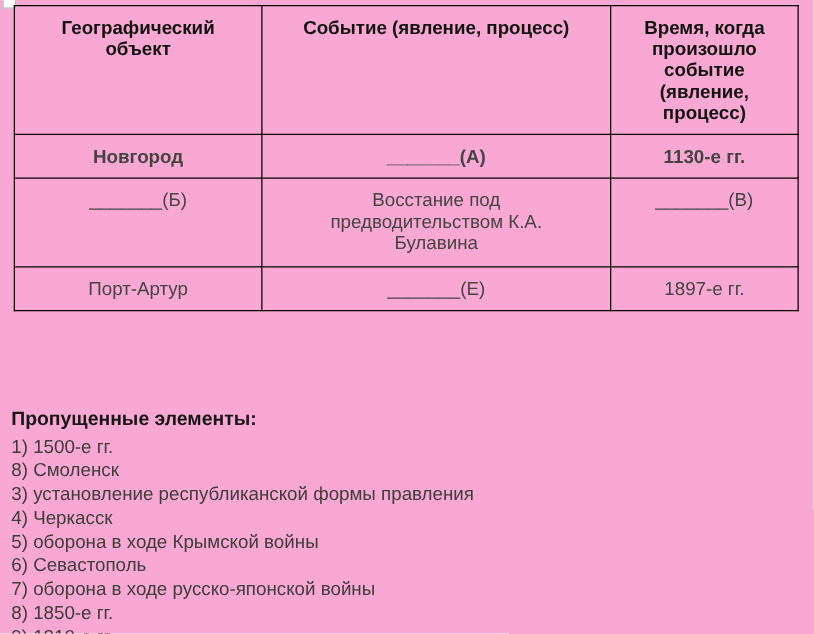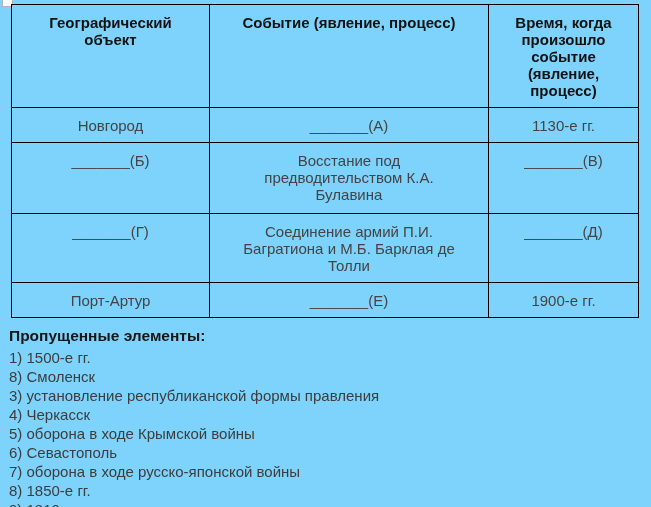--- a/index.html
+++ b/index.html
@@ -4,21 +4,21 @@
 <style>
   html, body {
     margin: 0;
     padding: 0;
     background: #ffffff;
   }
   .page {
     position: relative;
     width: 651px;
     height: 507px;
-    background: #7dd3fc;
+    background: #f9a8d4;
     overflow: hidden;
     font-family: "Liberation Sans", "DejaVu Sans", sans-serif;
     color: #3d3d3d;
   }
   
   .corner-fragment {
     position: absolute;
     left: 2px;
     top: -3px;
     width: 9px;
@@ -52,21 +52,21 @@
     height: 80px;
   }
   table.events td {
     font-weight: normal;
     color: #444444;
   }
   
   .hc1 { max-width: 150px; margin: 0 auto; }
   .hc3 { max-width: 100px; margin: 0 auto; text-align: center; }
   .c2w { max-width: 232px; margin: 0 auto; }
-  tr.r1 td { height: 17px; }
+  tr.r1 td { height: 17px; font-weight: bold; }
   tr.r2 td { height: 53px; }
   tr.r3 td { height: 48px; }
   tr.r4 td { height: 15px; }
   .missing {
     position: absolute;
     left: 9px;
     top: 326px;
     width: 630px;
   }
   .missing-heading {
@@ -115,31 +115,24 @@
         <td>_______(А)</td>
         <td>1130-е гг.</td>
       </tr>
       <tr class="r2">
         <td>_______(Б)</td>
         <td>
           <div class="c2w">Восстание под предводительством К.А. Булавина</div>
         </td>
         <td>_______(В)</td>
       </tr>
-      <tr class="r3">
-        <td>_______(Г)</td>
-        <td>
-          <div class="c2w">Соединение армий П.И. Багратиона и М.Б. Барклая де Толли</div>
-        </td>
-        <td>_______(Д)</td>
-      </tr>
       <tr class="r4">
         <td>Порт-Артур</td>
         <td>_______(Е)</td>
-        <td>1900-е гг.</td>
+        <td>1897-е гг.</td>
       </tr>
     </tbody>
   </table>
 
   <div class="missing">
     <div class="missing-heading">Пропущенные элементы:</div>
     <div class="missing-item">1) 1500-е гг.</div>
     <div class="missing-item">8) Смоленск</div>
     <div class="missing-item">3) установление республиканской формы правления</div>
     <div class="missing-item">4) Черкасск</div>

